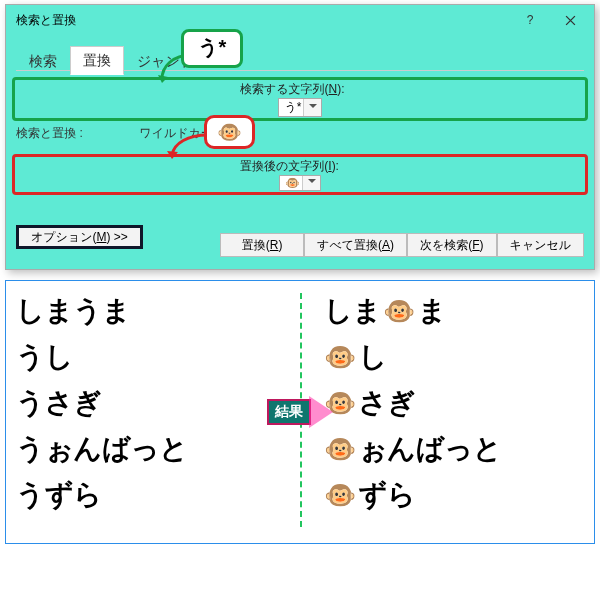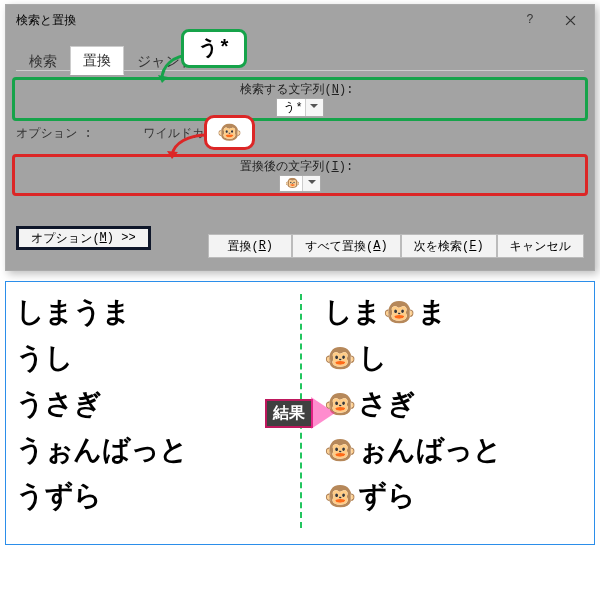--- a/index.html
+++ b/index.html
@@ -9,24 +9,23 @@
     font-family: "Meiryo UI","Yu Gothic UI","MS Gothic",sans-serif;
     font-size: 12px;
     background: #fff;
     width: 600px;
   }
 
   
   .dialog {
     border: 1px solid #aaa;
     box-shadow: 3px 3px 8px rgba(0,0,0,.25);
-    background: #a3a3a3;
+    background: #5eead4;
     width: 590px;
     margin: 0 auto 10px;
-    font-family: Liberation Mono, monospace;
   }
   .titlebar {
     display: flex;
     align-items: center;
     height: 30px;
     padding: 0 4px 0 10px;
     font-size: 12px;
     color: #000;
   }
   .titlebar .title { flex: 1; }
@@ -183,24 +182,24 @@
   .emj { font-size: 26px; }
 
   .result-badge {
     position: absolute;
     left: 50%; top: 50%;
     transform: translate(-50%,-50%);
     display: flex; align-items: center;
     z-index: 3;
   }
   .result-badge .txt {
-    background: #404040;
+    background: #0f766e;
     color: #fff;
     font-weight: bold;
-    font-size: 16px;
+    font-size: 14px;
     padding: 2px 6px;
     border: 2px solid #be185d;
   }
   .result-badge .arrow {
     width: 0; height: 0;
     border-top: 16px solid transparent;
     border-bottom: 16px solid transparent;
     border-left: 24px solid rgba(255,46,166,.55);
     margin-left: -2px;
   }
@@ -240,21 +239,21 @@
       <div class="input">
         <span>う*</span>
         <div class="dropdown">
             <span class="chev"></span>
           </div>
       </div>
       <div class="hi-green" style="left:-4px; right:-4px; top:-4px; bottom:-4px;"></div>
     </div>
 
     <div class="options">
-      <span class="olabel">オプション :</span>
+      <span class="olabel">検索と置換 :</span>
       <span>ワイルドカード</span>
     </div>
 
     <div class="monkey-box" style="left:198px; top:80px;">🐵</div>
     <svg class="ptr" style="left:158px; top:94px;" width="52" height="34">
       <path d="M44 6 C 24 6, 10 14, 8 26" stroke="#dc2626" stroke-width="3" fill="none"></path>
       <path d="M3 22 L8 30 L14 23 Z" fill="#dc2626"></path>
     </svg>
 
     <div class="row" style="position:relative; margin-top:16px;flex-direction:column;">

